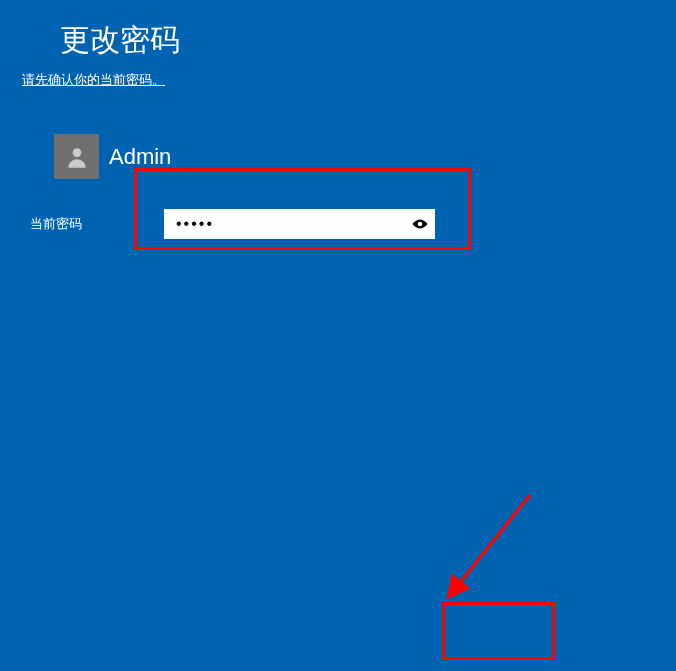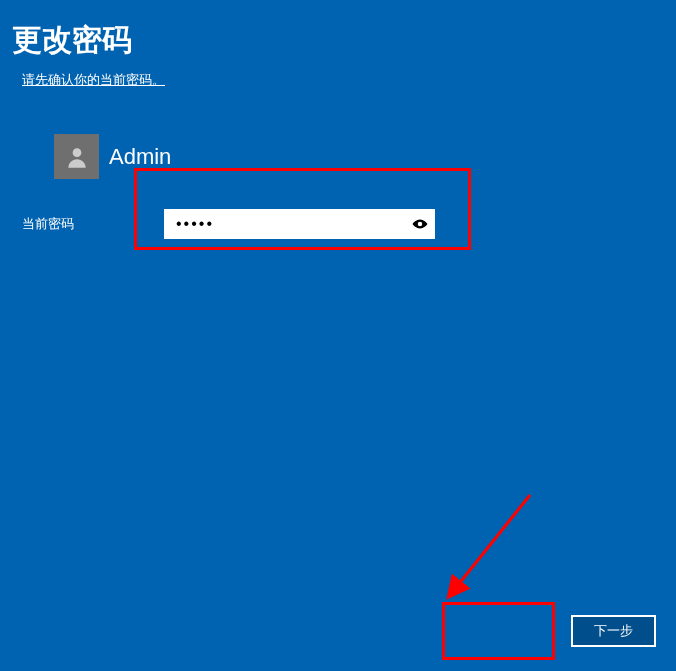--- a/index.html
+++ b/index.html
@@ -11,22 +11,23 @@
     width: 676px;
     height: 671px;
     background: #0063B1;
     font-family: "Microsoft YaHei", "Segoe UI", sans-serif;
     color: #ffffff;
     position: relative;
     overflow: hidden;
   }
   .page-title {
     font-size: 30px;
-    font-weight: 700;
-    padding: 20px 0 0 12px;
+    font-weight: 400;
+    padding: 20px 0 0 20px;
+    margin-left: 40px;
   }
   .page-subtitle {
     font-size: 13px;
     padding: 10px 0 0 22px;
     text-decoration: underline;
   }
   .user-row {
     display: flex;
     align-items: center;
     margin: 45px 0 0 22px;
@@ -59,21 +60,21 @@
     border: 3px solid #ff0000;
     pointer-events: none;
   }
   .password-row {
     display: flex;
     align-items: center;
     margin-top: 30px;
   }
   .password-label {
     font-size: 13px;
-    padding-left: 22px;
+    padding-left: 30px;
     width: 164px;
   }
   .password-input-wrap {
     position: relative;
     width: 271px;
     height: 30px;
     background: #ffffff;
     display: flex;
     align-items: center;
   }
@@ -173,14 +174,13 @@
     <marker id="arrowhead" markerWidth="8" markerHeight="8" refX="6" refY="4" orient="auto">
       <polygon points="0 0, 8 4, 0 8" fill="#ff0000"></polygon>
     </marker>
   </defs>
   <line x1="110" y1="10" x2="30" y2="110" stroke="#ff0000" stroke-width="3" marker-end="url(#arrowhead)"></line>
 </svg>
 
 <div class="highlight-next"></div>
 
 <div class="button-row">
-  <button class="btn btn-primary">下一步</button>
 </div>
 
 </body></html>

